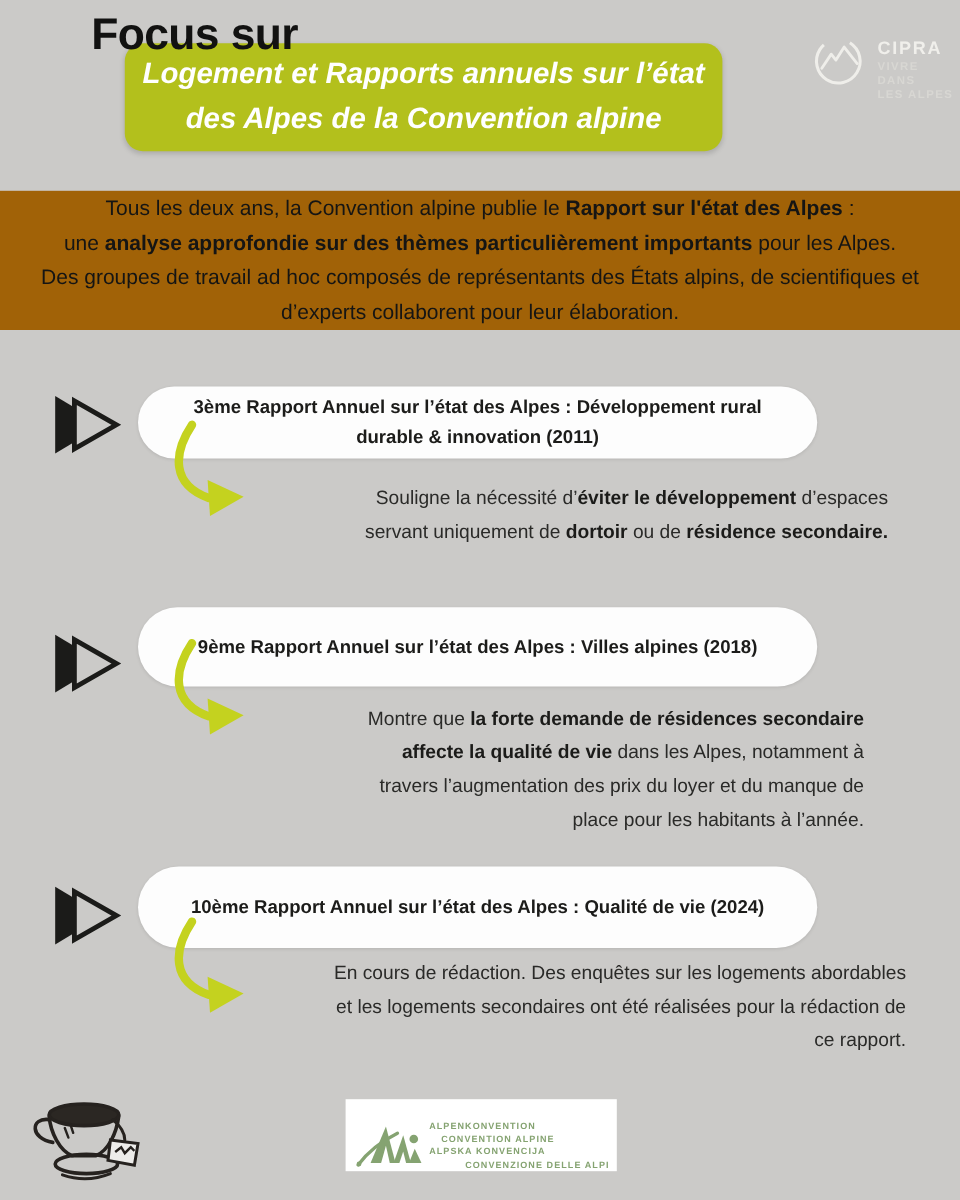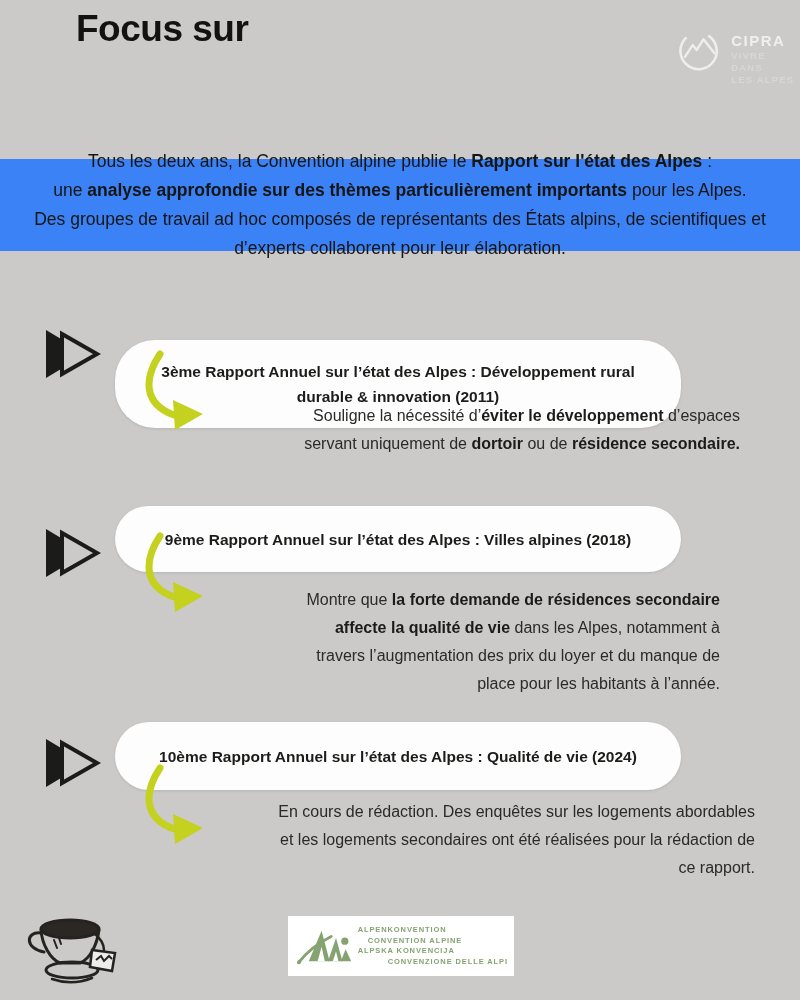--- a/index.html
+++ b/index.html
@@ -12,52 +12,54 @@
   .title-box{position:absolute;left:104px;top:36px;width:498px;height:90px;background:#b3c01c;
              border-radius:15px;display:flex;align-items:center;justify-content:center;text-align:center;
              color:#ffffff;font-style:italic;font-weight:700;font-size:24.5px;line-height:38px;
              white-space:pre-line;z-index:2;box-shadow:0 2px 4px rgba(0,0,0,.15);}
   .cipra{position:absolute;left:676px;top:28px;display:flex;gap:10px;align-items:flex-start;}
   .cipra-text{display:flex;flex-direction:column;padding-top:4px;}
   .cipra-name{font-size:15px;font-weight:800;letter-spacing:1.5px;color:#f0efeb;line-height:18px;}
   .cipra-tag{font-size:9.5px;font-weight:700;letter-spacing:1.2px;color:#d8d7d3;line-height:12px;}
 
   
-  .band{position:absolute;left:0;top:159px;width:800px;height:92px;background:#3b82f6;
+  .band{position:absolute;left:0;top:159px;width:800px;height:116px;background:#a16207;
         display:flex;align-items:center;justify-content:center;}
   .band-text{text-align:center;font-size:17.5px;line-height:29px;color:#151514;width:792px;}
   .band-text b{font-weight:700;}
 
   
   .ff-icon{position:absolute;width:62px;height:54px;}
   .pill{position:absolute;left:115px;width:566px;background:#fdfdfd;border-radius:40px;
         display:flex;align-items:center;justify-content:center;text-align:center;
         font-weight:700;font-size:15.5px;line-height:25px;color:#1c1c1a;
         padding:0 16px;box-sizing:border-box;white-space:pre-line;
         box-shadow:0 1px 3px rgba(0,0,0,.10);}
   .pill.oneline{white-space:nowrap;}
   .arrow{position:absolute;width:70px;height:85px;}
   .desc{position:absolute;text-align:right;font-size:16px;line-height:28px;color:#2a2a28;
         white-space:pre-line;}
   .desc b{font-weight:700;color:#1b1b19;}
 
   
   .alpine-box{position:absolute;left:288px;top:916px;width:226px;height:60px;background:#ffffff;
-              display:flex;align-items:center;padding:0 6px 0 8px;box-sizing:border-box;gap:4px;}
+              display:flex;align-items:flex-end;padding:0 6px 0 8px;box-sizing:border-box;gap:4px;}
   .alpine-lines{display:flex;flex-direction:column;}
   .alpine-line{font-size:7.5px;font-weight:700;letter-spacing:.9px;color:#85a371;line-height:10.5px;
                white-space:nowrap;}
   .teacup{position:absolute;left:18px;top:902px;width:108px;height:88px;}
 </style>
 </head>
 <body>
 
 <div class="canvas">
 
   <div class="kicker">Focus sur</div>
+  <div class="title-box">Logement et Rapports annuels sur l’état
+des Alpes de la Convention alpine</div>
 
   <div class="cipra">
     <svg width="46" height="46" viewBox="0 0 46 46">
       <circle cx="23" cy="23" r="18.5" fill="none" stroke="#efeeea" stroke-width="2.6" stroke-dasharray="92 25" transform="rotate(-58 23 23)"></circle>
       <path d="M9,29 L17,17 L21,22 L28,11 L39,25" fill="none" stroke="#efeeea" stroke-width="2.4" stroke-linejoin="round" stroke-linecap="round"></path>
     </svg>
     <div class="cipra-text">
       <div class="cipra-name">CIPRA</div>
       <div class="cipra-tag">VIVRE DANS</div>
       <div class="cipra-tag">LES ALPES</div>
@@ -65,21 +67,21 @@
   </div>
 
   <div class="band">
     <div class="band-text"><span>Tous les deux ans, la Convention alpine publie le </span><b>Rapport sur l'état des Alpes</b><span> :</span><br><span>une </span><b>analyse approfondie sur des thèmes particulièrement importants</b><span> pour les Alpes.</span><br><span>Des groupes de travail ad hoc composés de représentants des États alpins, de scientifiques et</span><br><span>d’experts collaborent pour leur élaboration.</span></div>
   </div>
 
   <svg class="ff-icon" style="left:44px;top:327px;" viewBox="0 0 62 54">
     <polygon points="2,3 2,51 42,27" fill="#1b1b19"></polygon>
     <polygon points="18,7 18,47 53,27" fill="#cbcac8" stroke="#1b1b19" stroke-width="4"></polygon>
   </svg>
-  <div class="pill" style="top:340px;height:88px;text-align:center;">3ème Rapport Annuel sur l’état des Alpes : Développement rural
+  <div class="pill" style="top:322px;height:60px;text-align:center;">3ème Rapport Annuel sur l’état des Alpes : Développement rural
 durable &amp; innovation (2011)</div>
   <svg class="arrow" style="left:140px;top:350px;" viewBox="0 0 70 85">
     <path d="M20,4 C4,28 3,54 34,65" fill="none" stroke="#c4d21f" stroke-width="7" stroke-linecap="round"></path>
     <polygon points="33,50 63,64 35,80" fill="#c4d21f"></polygon>
   </svg>
   <div class="desc" style="left:170px;top:402px;width:570px;"><span>Souligne la nécessité  d’</span><b>éviter le développement</b><span> d’espaces
 servant uniquement de </span><b>dortoir</b><span> ou de </span><b>résidence secondaire.</b></div>
 
   <svg class="ff-icon" style="left:44px;top:526px;" viewBox="0 0 62 54">
     <polygon points="2,3 2,51 42,27" fill="#1b1b19"></polygon>

